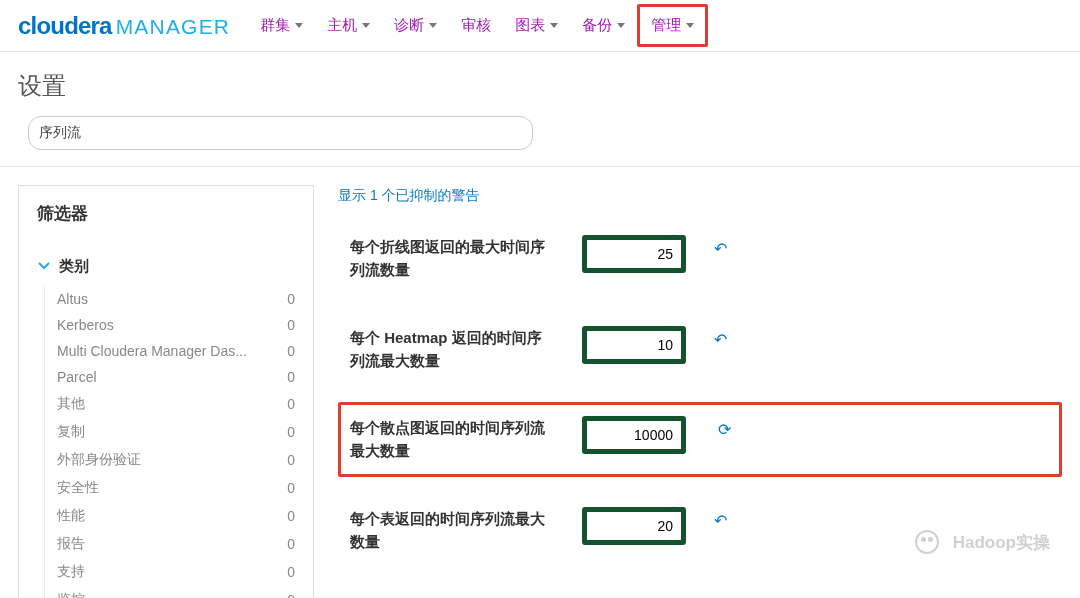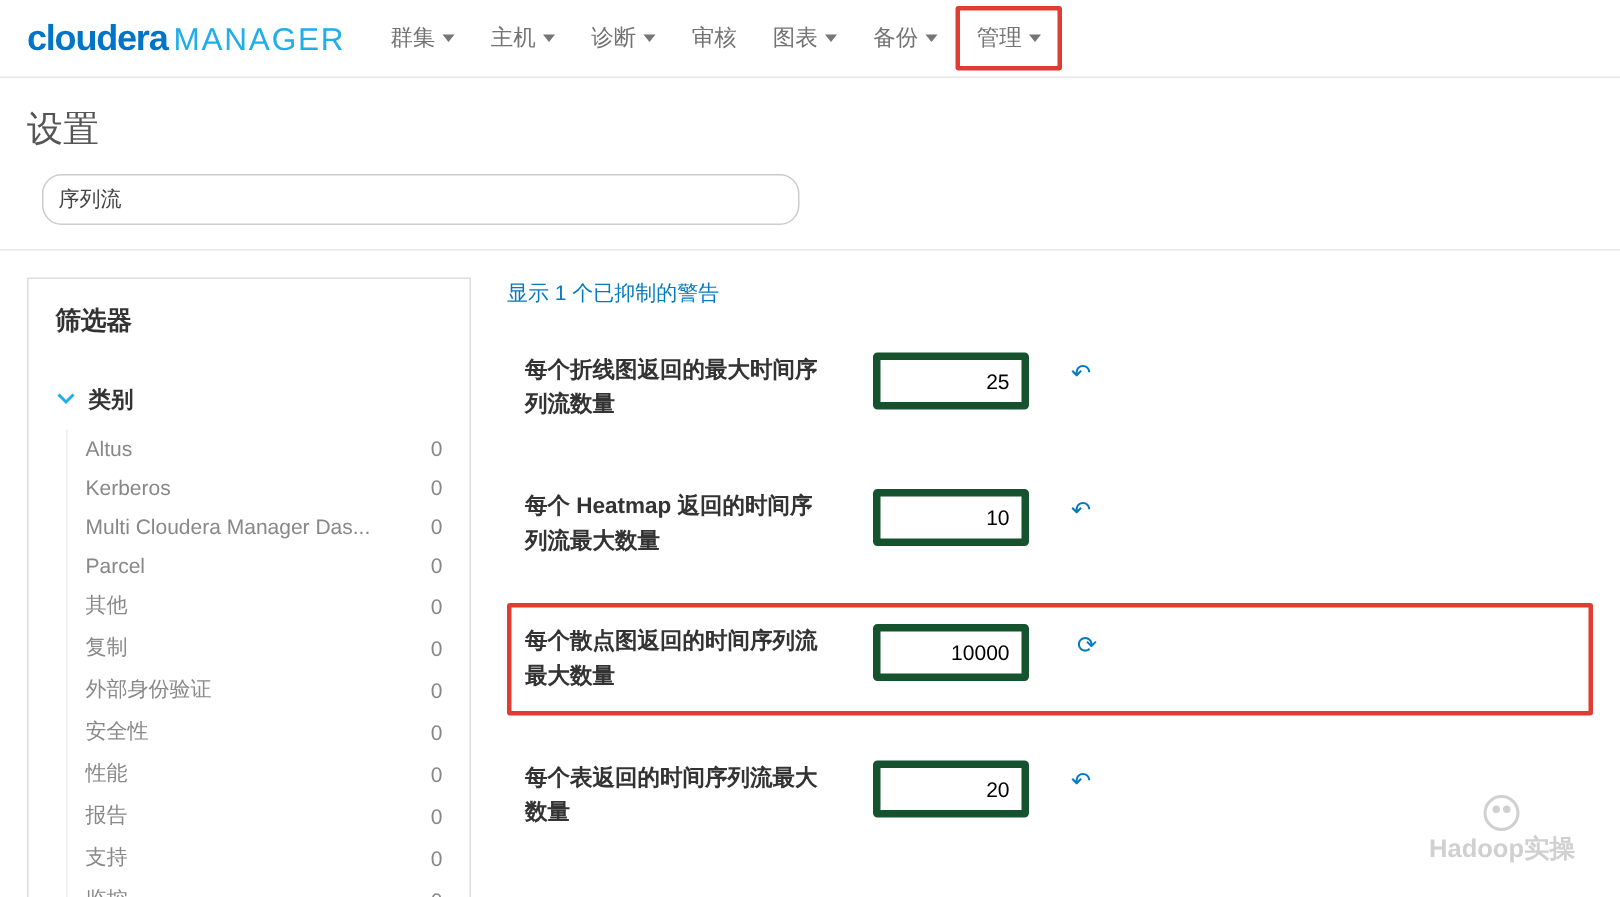--- a/index.html
+++ b/index.html
@@ -3,21 +3,21 @@
   <meta charset="utf-8">
   <style>
     * { box-sizing: border-box; margin: 0; padding: 0; }
     body { font-family: "Helvetica Neue", Arial, "Microsoft YaHei", sans-serif; font-size: 14px; color: #333; background: #fff; width: 1080px; }
     
     .topnav { display: flex; align-items: center; height: 52px; padding: 0 18px; border-bottom: 1px solid #e6e6e6; }
     .brand { display: flex; align-items: baseline; margin-right: 18px; }
     .brand-cloudera { color: #0074c7; font-weight: 700; font-size: 24px; letter-spacing: -0.8px; }
     .brand-manager { color: #1faee9; font-size: 21px; font-weight: 400; letter-spacing: 1.2px; margin-left: 4px; }
     .nav-items { display: flex; align-items: center; gap: 0; }
-    .nav-item { display: flex; align-items: center; padding: 14px 12px; color: #737373; font-size: 15px; cursor: pointer; }
+    .nav-item { display: flex; align-items: center; padding: 14px 12px; color: #a21caf; font-size: 15px; cursor: pointer; }
     .nav-item .caret { margin-left: 5px; }
     .nav-highlight { border: 3px solid #e03c31; border-radius: 2px; padding: 9px 11px; }
     .caret { display: inline-block; width: 0; height: 0; border-left: 4px solid transparent; border-right: 4px solid transparent; border-top: 5px solid #767676; }
     
     .page-title { font-size: 24px; color: #555; font-weight: 400; padding: 18px 18px 14px; }
     
     .search-wrap { padding: 0 18px 16px 28px; border-bottom: 1px solid #e6e6e6; }
     .search-input { width: 505px; padding: 8px 10px; border: 1px solid #ccc; border-radius: 13px; font-size: 14px; color: #444; }
     
     .content { display: flex; padding: 18px; gap: 24px; }
@@ -33,21 +33,21 @@
     .main-col { flex: 1; padding-top: 2px; }
     .warn-link { color: #057ac1; font-size: 14px; margin-bottom: 16px; display: inline-block; cursor: pointer; }
     
     .setting-row { display: flex; align-items: flex-start; padding: 14px 12px; gap: 28px; }
     .setting-label { width: 204px; font-size: 15px; font-weight: 700; color: #333; line-height: 1.55; }
     .setting-input { width: 104px; padding: 6px 8px; border: 5px solid #14532d; border-radius: 3px; text-align: right; font-size: 14px; }
     .revert-icon { color: #057ac1; font-size: 16px; cursor: pointer; padding-top: 4px; }
     .row-highlight { border: 3px solid #e03c31; border-radius: 2px; padding: 11px 9px; }
     .row-spacer { height: 16px; }
     
-    .watermark { position: absolute; right: 30px; top: 530px; display: flex; align-items: center; gap: 0; color: #c8c8c8; font-size: 17px; font-weight: 700; opacity: 0.85; flex-direction: column; }
+    .watermark { position: absolute; right: 30px; top: 530px; display: flex; align-items: center; gap: 14px; color: #c8c8c8; font-size: 17px; font-weight: 700; opacity: 0.85; }
     .wm-icon { width: 24px; height: 24px; border: 2px solid #c8c8c8; border-radius: 50%; position: relative; }
     .wm-icon::before, .wm-icon::after { content:''; position:absolute; width:5px; height:5px; background:#c8c8c8; border-radius:50%; top:5px; }
     .wm-icon::before { left:4px; }
     .wm-icon::after { right:4px; }
   </style>
 </head>
 <body>
 
 <div class="topnav">
   <div class="brand">

